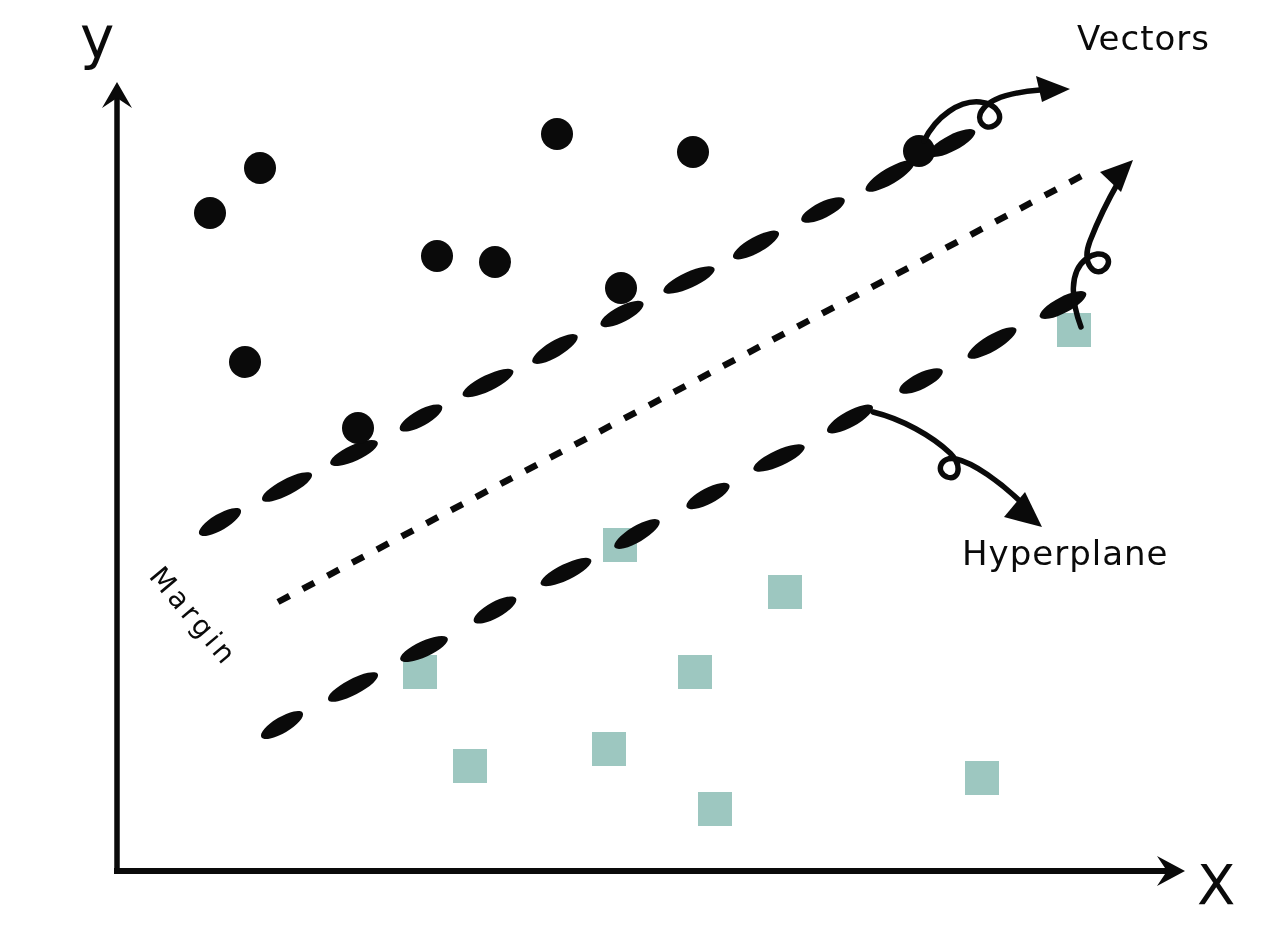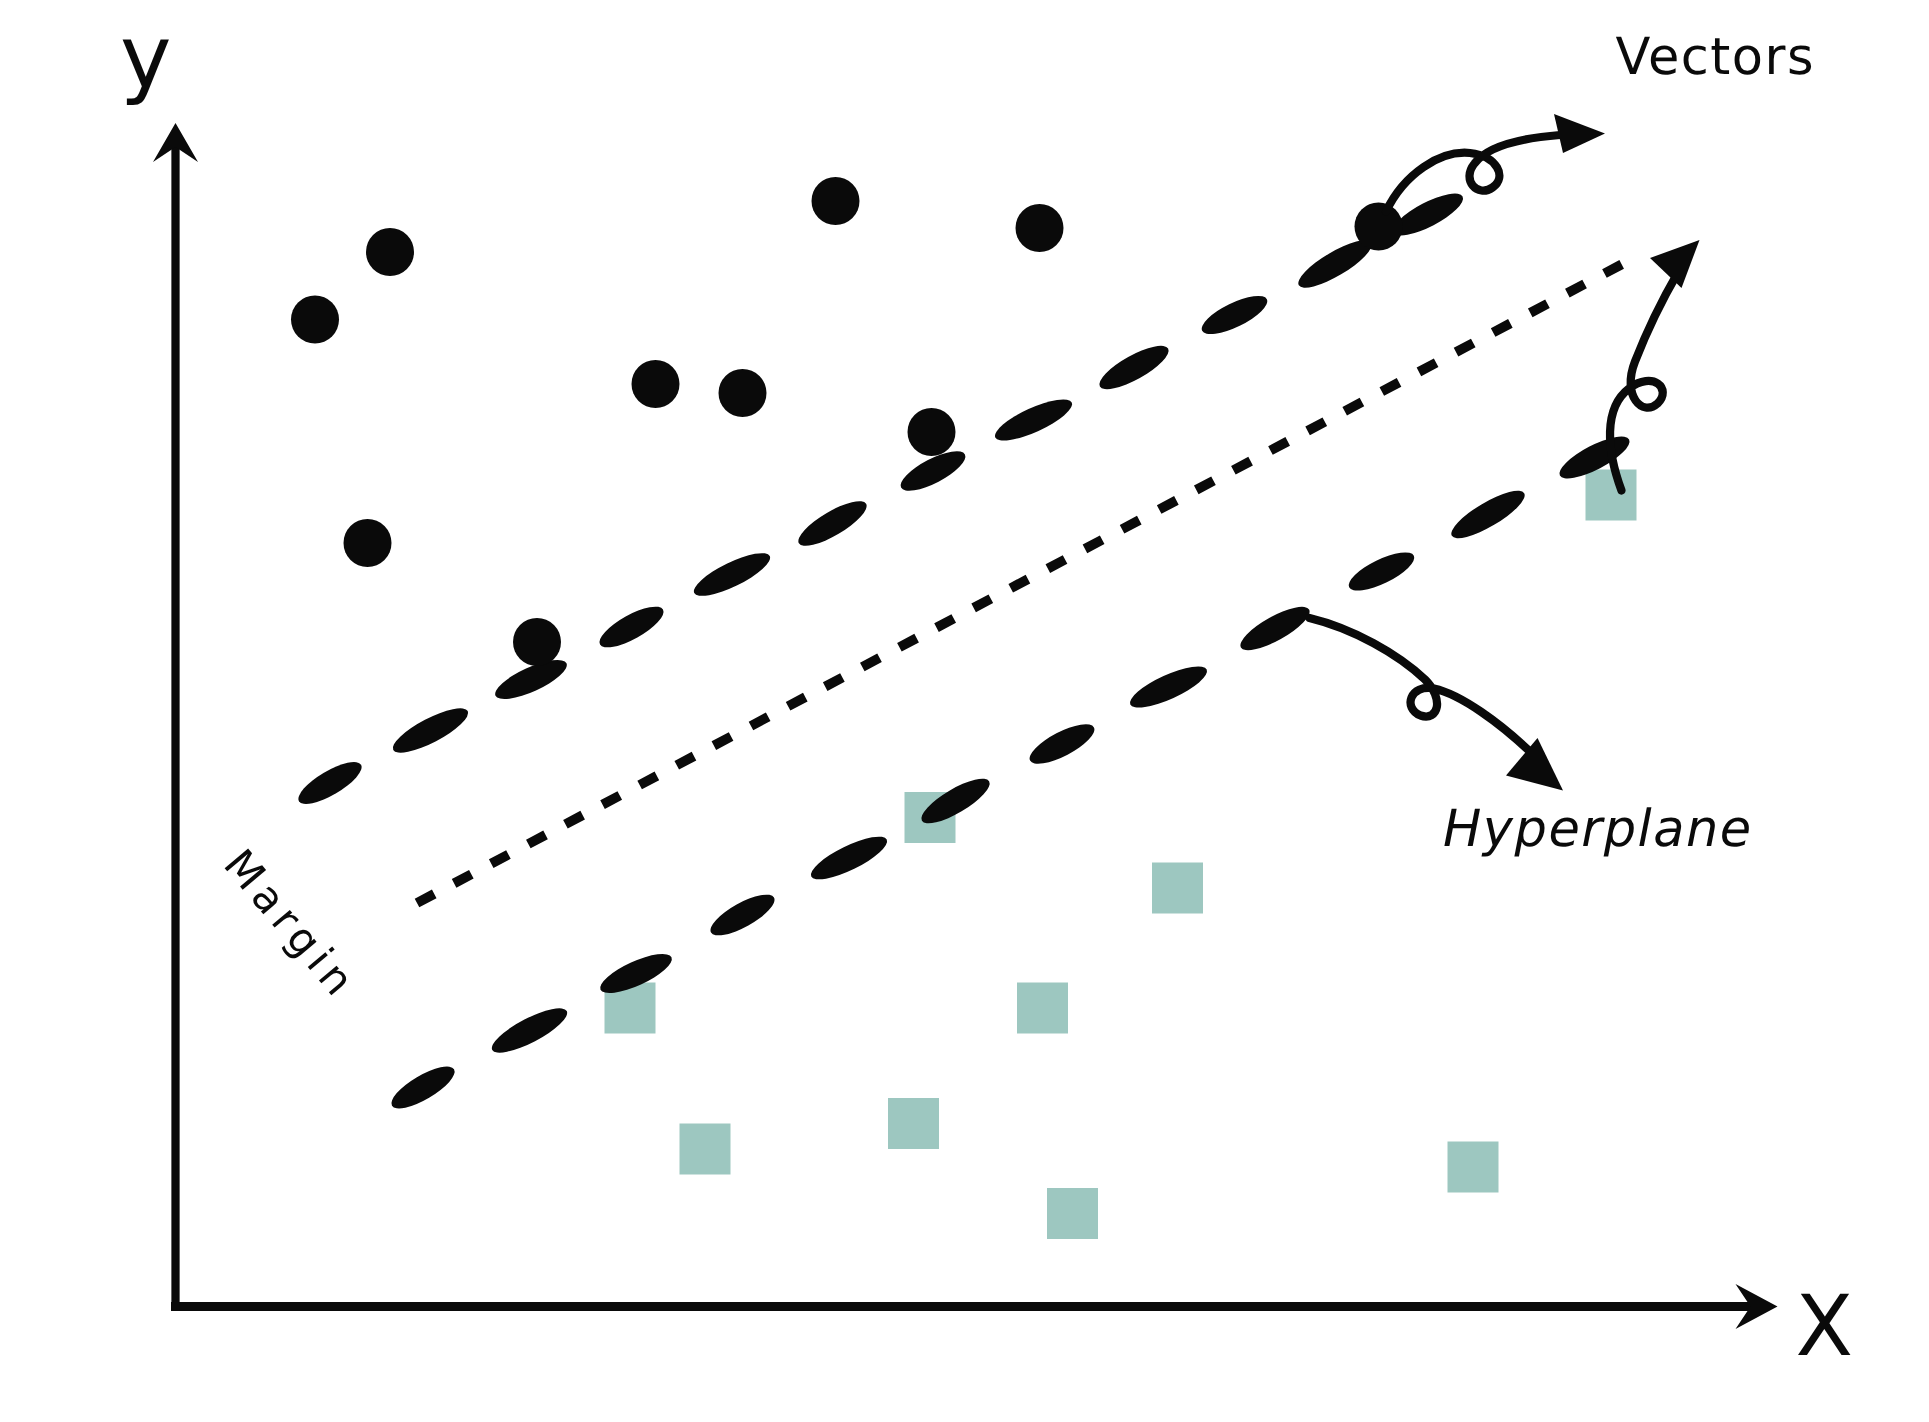--- a/index.html
+++ b/index.html
@@ -10,21 +10,21 @@
     background:#ffffff;
     font-family:"DejaVu Sans","Liberation Sans",sans-serif;
     color:#0a0a0a;
     overflow:hidden;
   }
   svg.diagram{position:absolute;left:0;top:0;}
   .lbl{position:absolute;white-space:nowrap;color:#0a0a0a;}
   .lbl-y{left:80px;top:4px;font-size:58px;}
   .lbl-x{left:1197px;top:852px;font-size:56px;}
   .lbl-sv{left:1077px;top:21px;font-size:34px;line-height:35px;letter-spacing:1px;}
-  .lbl-hyp{left:962px;top:533px;font-size:34px;letter-spacing:1px;font-style:italic;}
+  .lbl-hyp{left:962px;top:533px;font-size:34px;letter-spacing:1px;}
   .lbl-margin{
     left:168px;top:560px;font-size:28px;letter-spacing:4px;
     transform:rotate(50deg);transform-origin:0 0;
   }
 </style>
 </head>
 <body>
 
 <div class="canvas">
 

